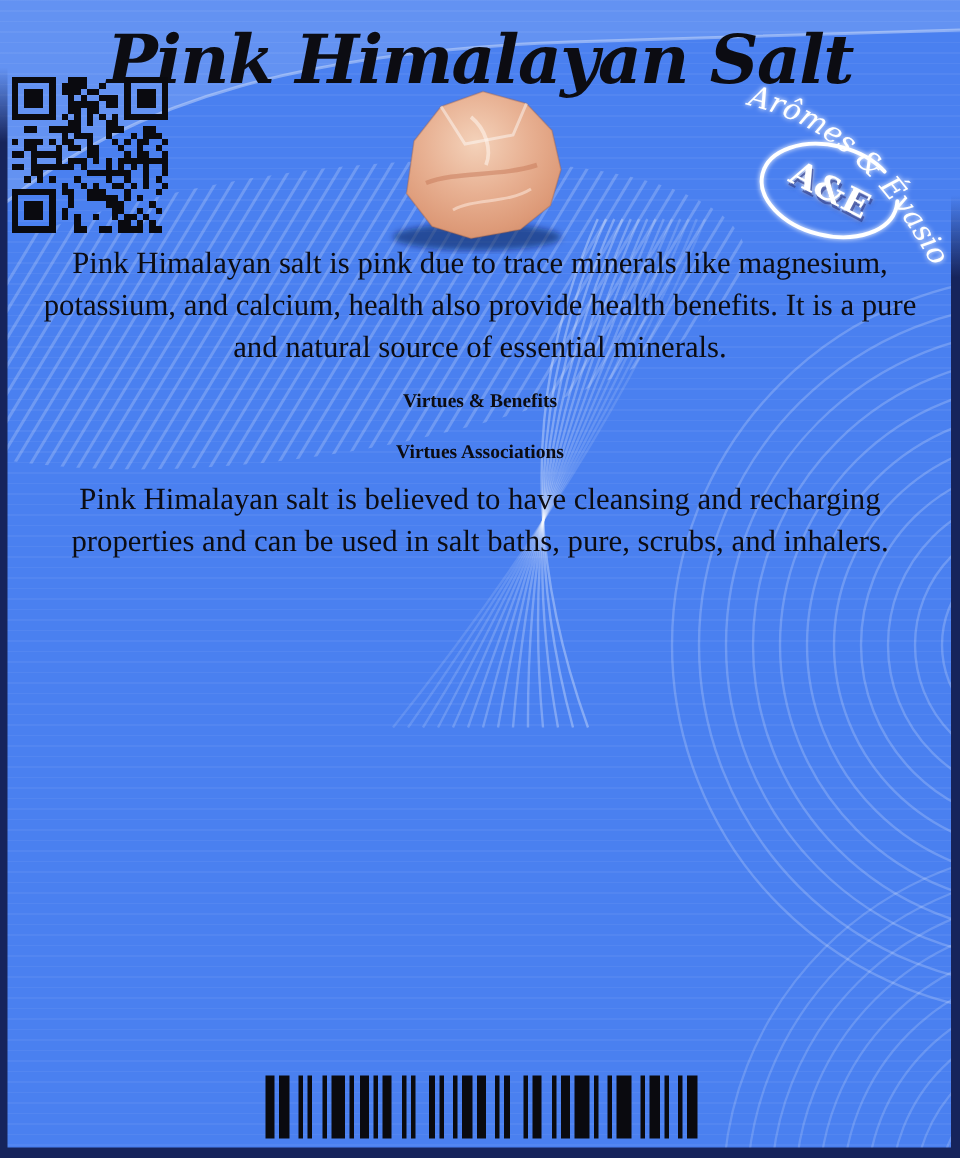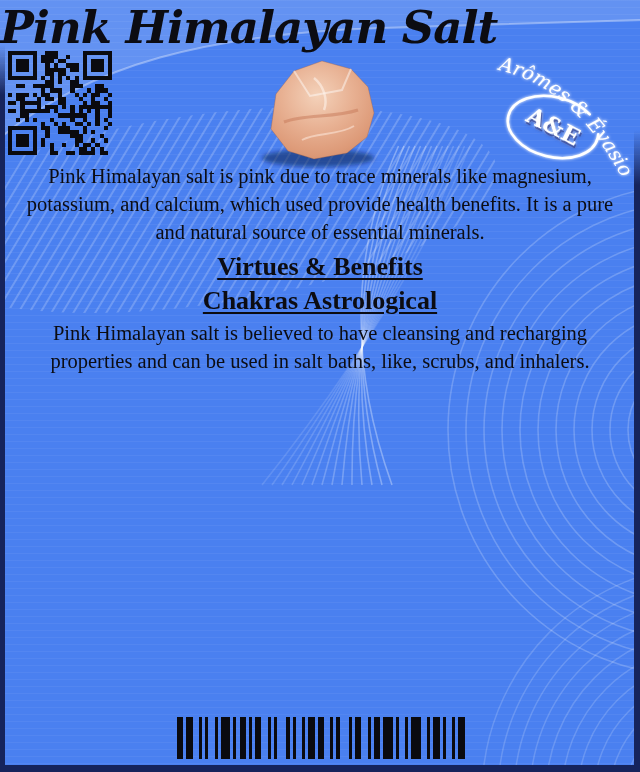--- a/index.html
+++ b/index.html
@@ -13,32 +13,32 @@
     position:absolute; inset:0; pointer-events:none;
     background:repeating-linear-gradient(180deg, rgba(255,255,255,0.05) 0 1px, rgba(255,255,255,0) 1px 7px);
   }
   svg.bg{position:absolute; inset:0;}
   .edge-left{position:absolute; left:0; top:0; bottom:0; width:5px;
     background:linear-gradient(180deg, rgba(22,36,92,0) 0 45px, var(--edge,#16245c) 95px);}
   .edge-right{position:absolute; right:0; top:0; bottom:0; width:6px;
     background:linear-gradient(180deg, rgba(22,36,92,0) 0 130px, var(--edge,#16245c) 185px);}
   .edge-bottom{position:absolute; left:0; right:0; bottom:0; height:7px; background:var(--edge,#16245c);}
   .title{
-    position:absolute; top:2px; left:0; right:0; margin:0;
-    font:italic 600 45px/1.15 "DejaVu Serif", serif;
+    position:absolute; top:2px; left:0; right:0; margin:12px;
+    text-align:center; font:italic 600 45px/1.15 "DejaVu Serif", serif;
     letter-spacing:-1px; color:var(--text,#0c0c12);
   }
   .qr{position:absolute; left:8px; top:49px; width:104px; height:108px;}
   .stone{position:absolute; left:254px; top:52px; width:132px; height:118px;}
   .logo{position:absolute; right:0; top:38px; width:230px; height:150px; overflow:visible;}
   .content{position:absolute; top:162px; left:0; right:0; text-align:center;}
   .para{margin:0 auto; max-width:616px; font-size:20.5px; line-height:28px;}
   .heading{
-    margin:8px auto 5px; font-size:26px; line-height:26px; font-weight:bold;
-    text-decoration:underline; text-decoration-thickness:1.6px; text-underline-offset:3px;
+    margin:8px auto 5px; font-size:13px; line-height:26px; font-weight:bold;
+    text-decoration-thickness:1.6px; text-underline-offset:3px;
   }
   .barcode{position:absolute; left:177px; top:717px; width:288px; height:42px; display:flex;}
   .barcode .bar{height:100%;}
 </style>
 </head>
 <body>
 
 <div class="card" style="--bg: #4a80f0; --edge: #16245c; --text: #0c0c12;">
 
   <svg class="bg" id="bg-decor" width="640" height="772" viewBox="0 0 640 772">
@@ -490,28 +490,28 @@
       <text font-family="DejaVu Serif, serif" font-style="italic" font-size="19.5" fill="#ffffff">
         <textPath href="#brandPath" id="brand-textpath" startOffset="0">Arômes &amp; Évasions</textPath>
       </text>
       <ellipse cx="143" cy="89" rx="46" ry="30" transform="rotate(14 143 89)" fill="none" stroke="#ffffff" stroke-width="2.6" stroke-dasharray="215 22" stroke-linecap="round"></ellipse>
       <text id="monogram-shadow" x="143" y="96" transform="rotate(27 143 89)" text-anchor="middle" font-family="DejaVu Serif, serif" font-weight="bold" font-size="23" fill="rgba(50,75,160,0.85)" dx="2" dy="2">A&amp;E</text>
       <text id="monogram-text" x="143" y="96" transform="rotate(27 143 89)" text-anchor="middle" font-family="DejaVu Serif, serif" font-weight="bold" font-size="23" fill="#ffffff">A&amp;E</text>
     </g>
   </svg>
 
   <div class="content">
-    <p class="para">Pink Himalayan salt is pink due to trace minerals like magnesium, potassium, and calcium, which used provide health benefits. It is a pure and natural source of essential minerals.</p>
+    <p class="para">Pink Himalayan salt is pink due to trace minerals like magnesium, potassium, and calcium, health also provide health benefits. It is a pure and natural source of essential minerals.</p>
 
     <h2 class="heading">Virtues &amp; Benefits</h2>
 
-    <h2 class="heading">Chakras Astrological</h2>
-
-
-    <p class="para">Pink Himalayan salt is believed to have cleansing and recharging properties and can be used in salt baths, like, scrubs, and inhalers.</p>
+    <h2 class="heading">Virtues Associations</h2>
+
+
+    <p class="para">Pink Himalayan salt is believed to have cleansing and recharging properties and can be used in salt baths, pure, scrubs, and inhalers.</p>
   </div>
 
   <div class="barcode" id="barcode">
       <div class="bar" style="width: 2.17391%; background: rgb(10, 10, 15);"></div>
       <div class="bar" style="width: 1.08696%; background: transparent;"></div>
       <div class="bar" style="width: 2.17391%; background: rgb(10, 10, 15);"></div>
       <div class="bar" style="width: 2.17391%; background: transparent;"></div>
       <div class="bar" style="width: 1.08696%; background: rgb(10, 10, 15);"></div>
       <div class="bar" style="width: 1.08696%; background: transparent;"></div>
       <div class="bar" style="width: 1.08696%; background: rgb(10, 10, 15);"></div>

